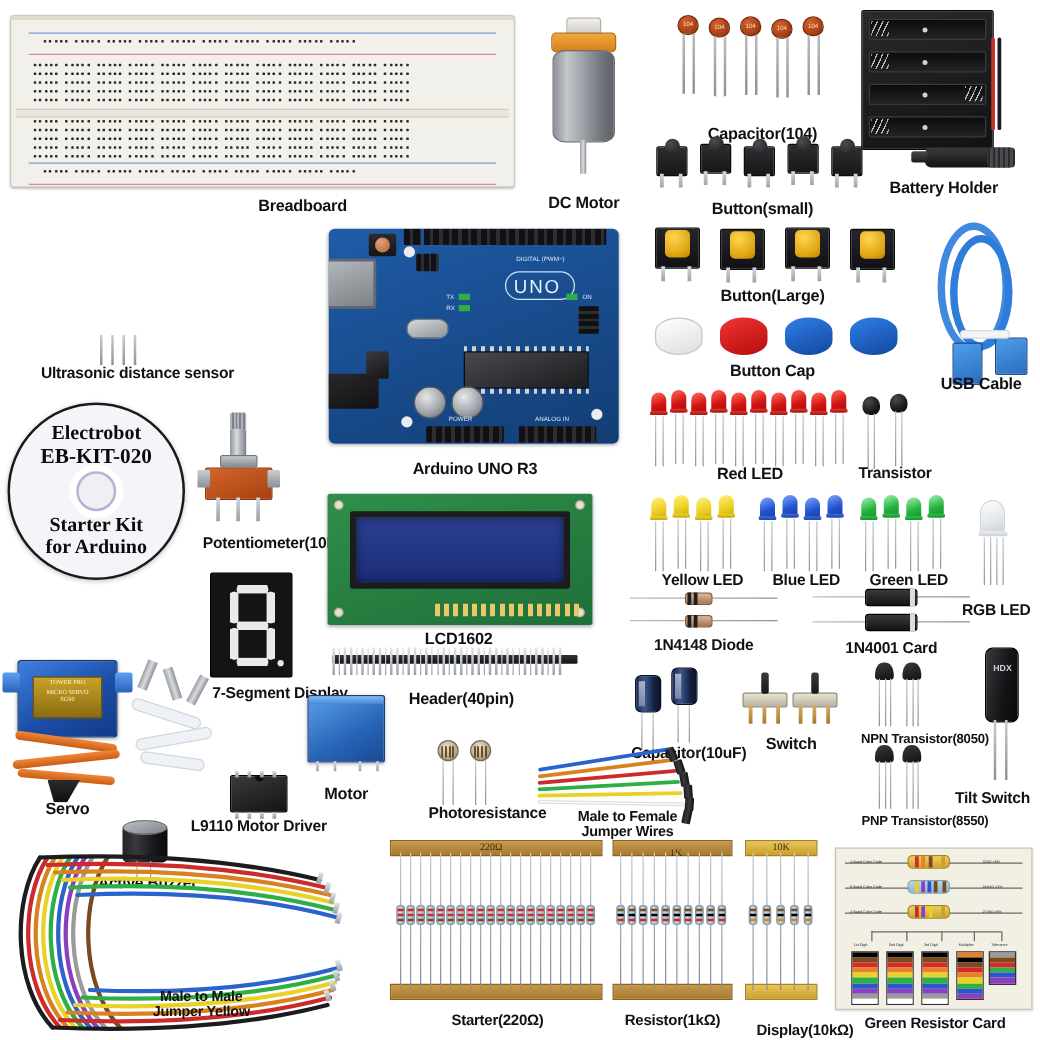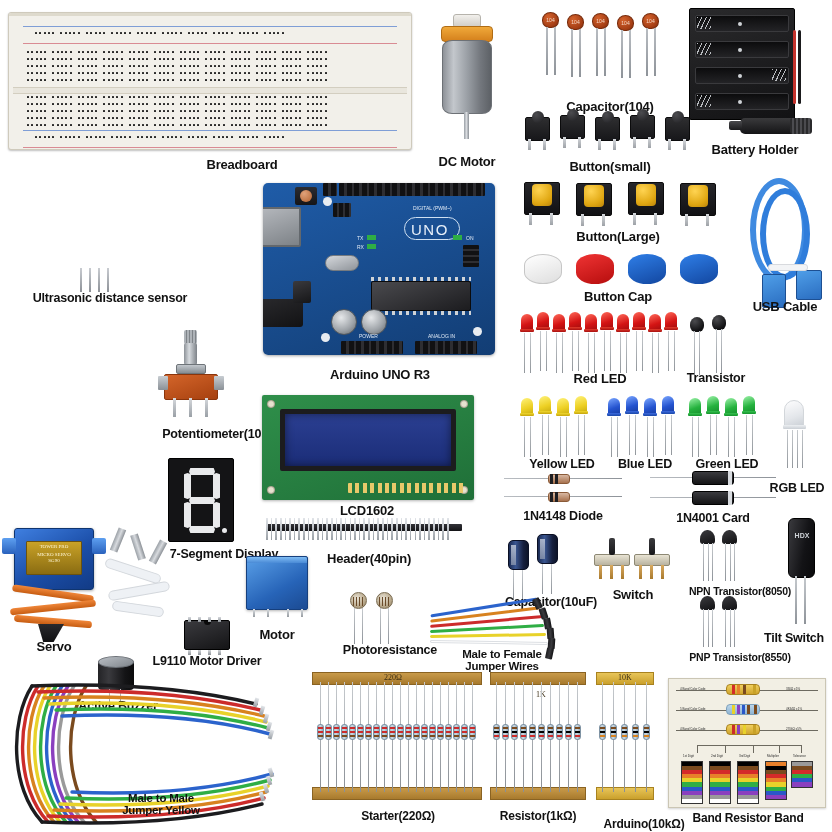--- a/index.html
+++ b/index.html
@@ -1599,20 +1599,27 @@
       <div class="lead" style="left:9px; top:14px; height:44px;"></div>
     </div>
     <div class="therm" style="left:22px; top:0;">
       <div class="bead"></div>
       <div class="lead" style="left:4px; top:14px; height:44px;"></div>
       <div class="lead" style="left:9px; top:14px; height:44px;"></div>
     </div>
   </div>
   <div class="lbl" style="left:666px; top:372px; width:100px; font-size:12.5px;">Transistor</div>
 
+  <div class="item cd" style="left:6px; top:322px; width:142px; height:142px;">
+    <div class="t1" style="font-size:16px;">Electrobot</div>
+    <div class="t1" style="font-size:17px;">EB-KIT-020</div>
+    <div class="hole"></div>
+    <div class="t1" style="font-size:16px;">Starter Kit</div>
+    <div class="t1" style="font-size:16px;">for Arduino</div>
+  </div>
 
   <div class="item pot" style="left:158px; top:330px; width:66px; height:88px;">
     <div class="knurl" style="left:26px; top:0;"></div>
     <div class="shaft" style="left:26px; top:13px; height:22px;"></div>
     <div class="nut" style="left:18px; top:34px; width:30px; height:10px;"></div>
     <div class="body" style="left:6px; top:44px; width:54px; height:26px;"></div>
     <div class="tab" style="left:0px; top:46px; width:10px; height:14px;"></div>
     <div class="tab" style="left:56px; top:46px; width:10px; height:14px;"></div>
     <div class="pin" style="left:15px; top:68px; height:19px;"></div>
     <div class="pin" style="left:31px; top:68px; height:19px;"></div>
@@ -2159,21 +2166,21 @@
         <i style="top:2px;background:#cc2b2b"></i>
         <i style="top:6px;background:#cc2b2b"></i>
         <i style="top:10px;background:#7a4a1e"></i>
       </div>
   </div>
   <div class="lbl" style="left:334px; top:810px; width:128px; font-size:12px;">Starter(220Ω)</div>
 
   <div class="item rstrip" style="left:490px; top:672px; width:96px; height:128px;">
     <div class="tape" style="top:0;"></div>
     <div class="tape" style="top:115px;"></div>
-    <div class="handtxt" style="left:46px; top:18px;">1K</div>
+    <div class="handtxt" style="left:46px; top:6px;">1K</div>
     <div class="wire" style="left:6px;  top:10px; height:110px;"></div>
       <div class="rbody" style="left:3px;  top:52px;">
         <i style="top:2px;background:#7a4a1e"></i>
         <i style="top:6px;background:#000"></i>
         <i style="top:10px;background:#cc2b2b"></i>
       </div>
     <div class="wire" style="left:15px; top:10px; height:110px;"></div>
       <div class="rbody" style="left:12px; top:52px;">
         <i style="top:2px;background:#7a4a1e"></i>
         <i style="top:6px;background:#000"></i>
@@ -2258,21 +2265,21 @@
         <i style="top:6px;background:#000"></i>
         <i style="top:10px;background:#d8821f"></i>
       </div>
     <div class="wire" style="left:50px; top:10px; height:110px;"></div>
       <div class="rbody" style="left:47px; top:52px;">
         <i style="top:2px;background:#7a4a1e"></i>
         <i style="top:6px;background:#000"></i>
         <i style="top:10px;background:#d8821f"></i>
       </div>
   </div>
-  <div class="lbl" style="left:586px; top:818px; width:116px; font-size:12px;">Arduino(10kΩ)</div>
+  <div class="lbl" style="left:586px; top:818px; width:116px; font-size:12px;">Display(10kΩ)</div>
 
   <div class="item card" style="left:668px; top:678px; width:158px; height:130px;">
 
     <div class="row" style="top:4px;">
       <div class="line" style="left:2px; right:2px; top:7px;"></div>
       <div class="res" style="left:52px; top:1px;">
         <div class="bnd" style="left:5px; background:#d42a2a;"></div>
         <div class="bnd" style="left:10px; background:#e8802a;"></div>
         <div class="bnd" style="left:16px; background:#7a4a1e;"></div>
         <div class="bnd" style="left:26px; background:#c9a227;"></div>
@@ -2366,15 +2373,15 @@
     </div>
     <div class="tbl" style="left:122px; top:82px; width:22px;">
       <div class="tr" style="background:#9a9a9a"></div>
         <div class="tr" style="background:#7a4a1e"></div>
       <div class="tr" style="background:#d42a2a"></div>
         <div class="tr" style="background:#2fae45"></div>
       <div class="tr" style="background:#2a57c9"></div>
         <div class="tr" style="background:#8a3fbf"></div>
     </div>
   </div>
-  <div class="lbl" style="left:672px; top:812px; width:152px; font-size:12px;">Band Resistor Band</div>
+  <div class="lbl" style="left:672px; top:812px; width:152px; font-size:12px;">Green Resistor Card</div>
 
 </div>
 
 </body></html>

